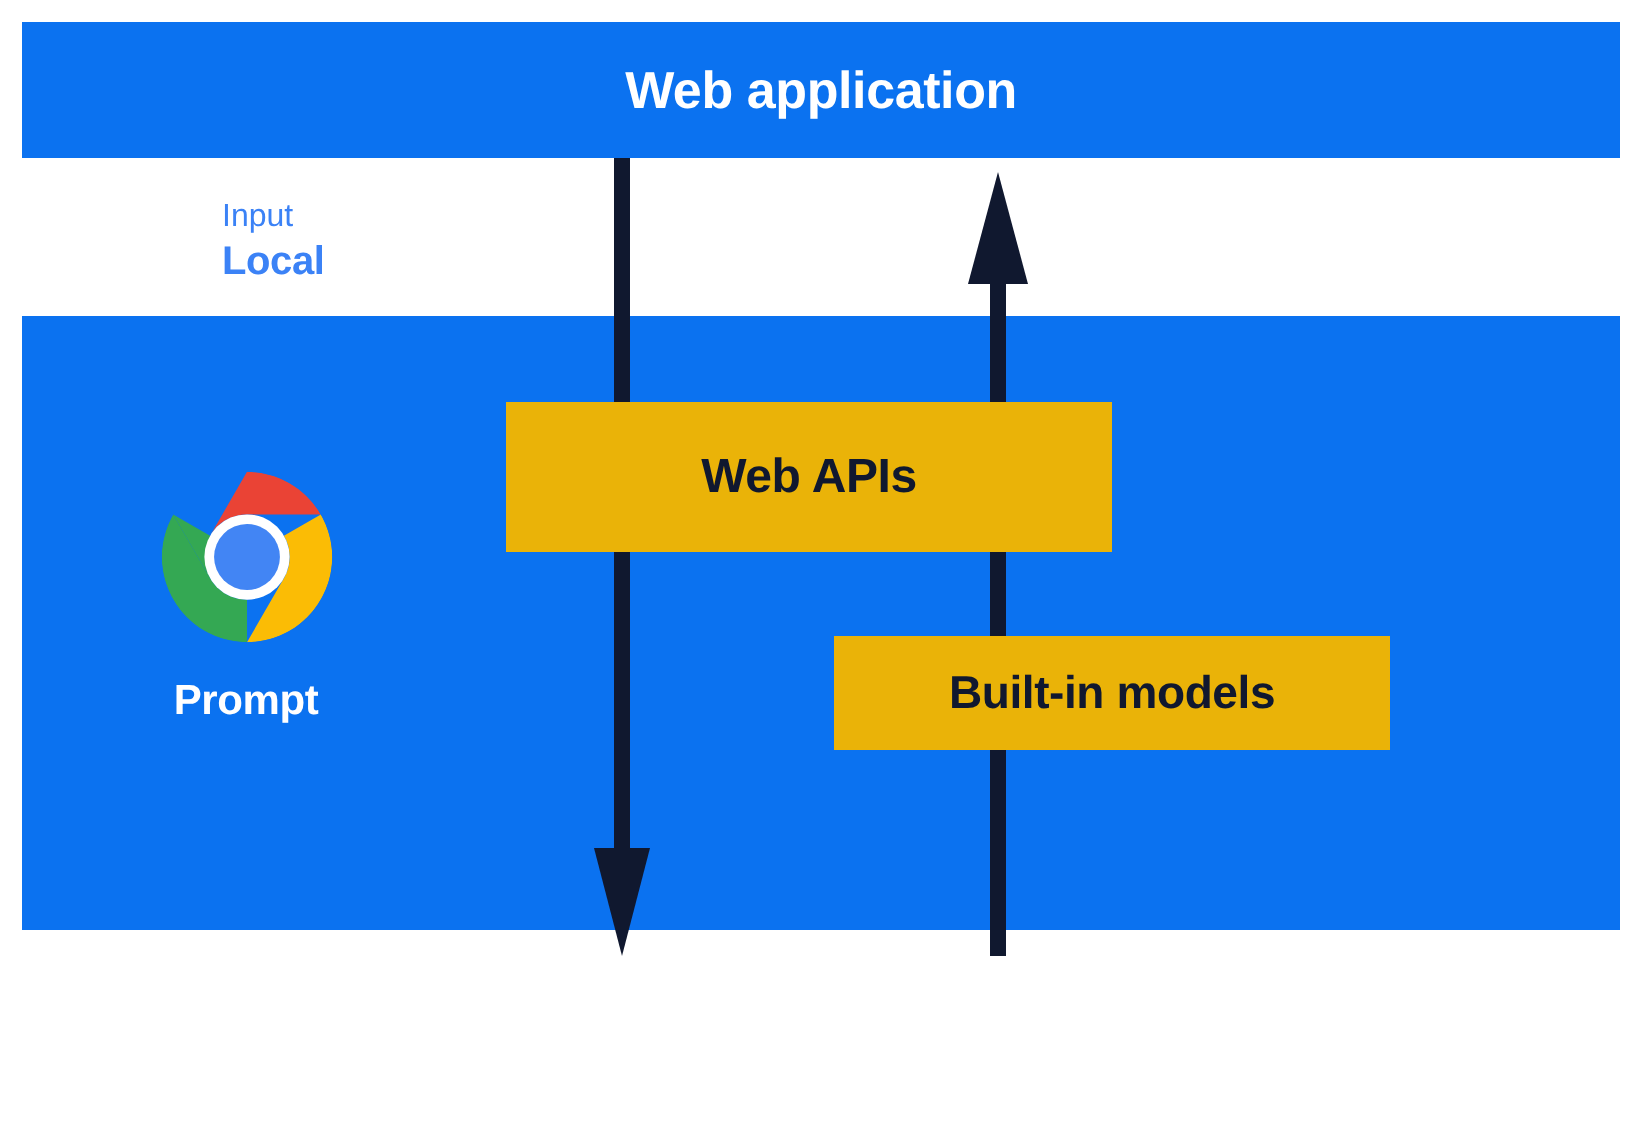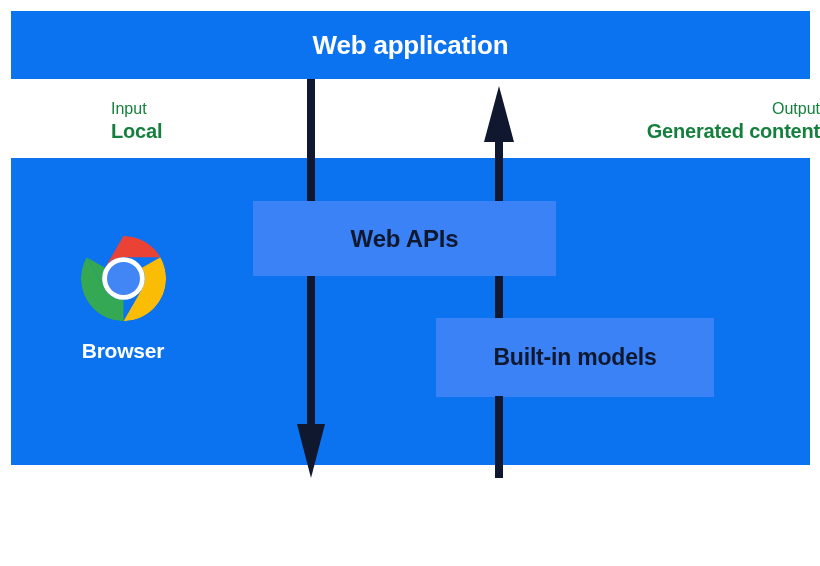--- a/index.html
+++ b/index.html
@@ -51,21 +51,21 @@
     font-size: 26px;
     letter-spacing: -0.2px;
     white-space: nowrap;
   }
   .band-top .band-title { top: 19px; }
   .band-bottom .band-title { top: 19px; }
 
   
   .flow-label {
     position: absolute;
-    color: #15803d;
+    color: #3b82f6;
     line-height: 1.28;
   }
   .flow-label .kicker {
     display: block;
     font-size: 16px;
     font-weight: normal;
   }
   .flow-label .value {
     display: block;
     font-size: 20px;
@@ -88,43 +88,43 @@
     position: absolute;
   }
   .arrow svg { display: block; }
   .arrow-down  { left: 295px; top: 79px;  z-index: 2; }
   .arrow-up    { left: 483px; top: 86px;  z-index: 2; }
   .arrow-up-overlay { left: 483px; top: 396px; z-index: 4; }
 
   
   .yellow-box {
     position: absolute;
-    background: #3b82f6;
+    background: #eab308;
     color: #10182F;
     font-weight: bold;
     display: flex;
     align-items: center;
     justify-content: center;
     text-align: center;
     z-index: 3;
     line-height: 1.24;
   }
   .box-web-apis {
     left: 253px;
     top: 201px;
     width: 303px;
     height: 75px;
     font-size: 24px;
     letter-spacing: -0.2px;
   }
   .box-builtin {
-    left: 436px;
+    left: 417px;
     top: 318px;
     width: 278px;
-    height: 79px;
+    height: 57px;
     font-size: 23px;
     letter-spacing: -0.2px;
   }
   .box-builtin .line { display: block; }
 
   
   .browser-group {
     position: absolute;
     left: 73px;
     top: 232px;
@@ -155,24 +155,20 @@
 
   <div class="band band-top">
     <span class="band-title">Web application</span>
   </div>
 
   <div class="flow-label flow-input">
     <span class="kicker">Input</span>
     <span class="value">Local</span>
   </div>
 
-  <div class="flow-label flow-output">
-    <span class="kicker">Output</span>
-    <span class="value">Generated content</span>
-  </div>
 
   <div class="band band-middle"></div>
 
   <div class="arrow arrow-down">
     <svg width="32" height="400" viewBox="0 0 32 400" xmlns="http://www.w3.org/2000/svg">
 
       <rect x="12" y="0" width="8" height="355" fill="#10182F"></rect>
 
       <polygon points="2,345 30,345 16,399" fill="#10182F"></polygon>
     </svg>
@@ -218,17 +214,17 @@
 
         <path d="M96 184 A88 88 0 0 1 19.8 52 L57.9 118 A44 44 0 0 0 96 140 Z" fill="#34A853"></path>
 
         <path d="M19.8 52 L57.9 74 L57.9 118 Z" fill="#34A853"></path>
       </g>
 
       <circle cx="96" cy="96" r="44" fill="#ffffff"></circle>
 
       <circle cx="96" cy="96" r="34" fill="#4285F4"></circle>
     </svg>
-    <span class="browser-label">Browser</span>
+    <span class="browser-label">Prompt</span>
   </div>
 
 
 </div>
 
 </body></html>

